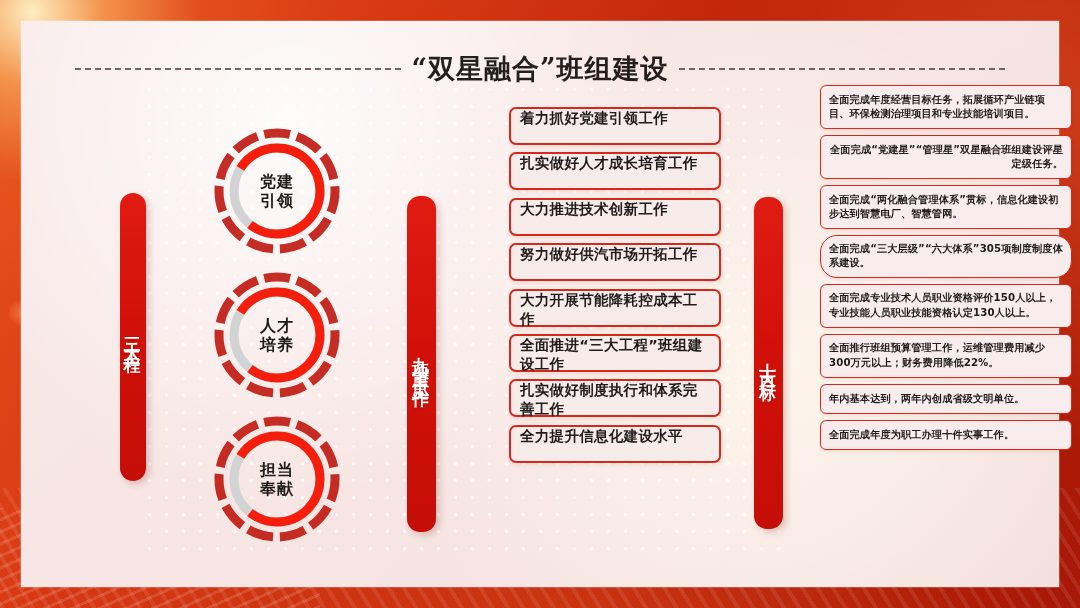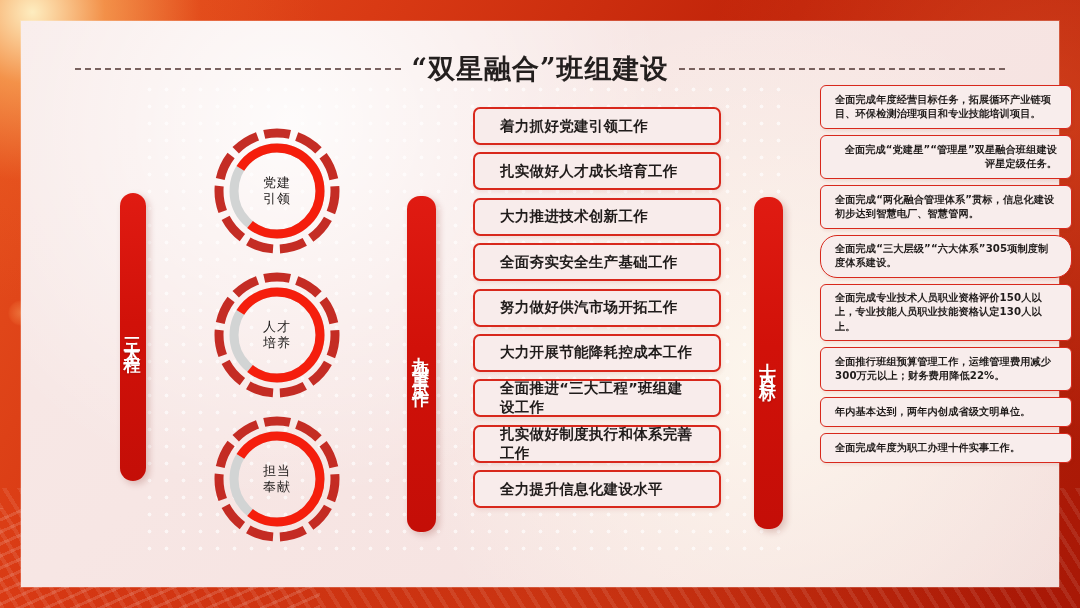--- a/index.html
+++ b/index.html
@@ -80,40 +80,41 @@
   #bar-goals    { left:733px; top:176px; width:29px; height:332px; }
 
   
   .circle { position:absolute; width:128px; height:128px; }
   .circle svg { position:absolute; inset:0; width:128px; height:128px; }
   .circle .cap {
     position:absolute; inset:0; display:flex; flex-direction:column;
     align-items:center; justify-content:center; gap:1px;
   }
   .circle .cap b {
-    display:block; font-size:13px; font-weight:400; color:#1d1a19; line-height:1.12; letter-spacing:1px;
+    display:block; font-size:16px; font-weight:700; color:#1d1a19; line-height:1.12; letter-spacing:1px;
   }
   #circle-party  { left:192px; top:106px; }
   #circle-talent { left:192px; top:250px; }
   #circle-duty   { left:192px; top:394px; }
 
   
   .tasks { position:absolute; left:452px; top:86px; width:248px; }
   .task-card {
     height:38px; margin-bottom:7.4px; border:2px solid #d8281c; border-radius:7px;
-    background:#f8eceb; display:flex; align-items:center; padding:0 25px;
+    background:#f8eceb; display:flex; padding:0 9px;
     box-shadow:1px 2px 4px rgba(150,40,25,.10);
+    margin-left:36px;
   }
   .task-card span { font-size:14.5px; font-weight:700; color:#201c1b; letter-spacing:.3px; }
 
   
   .goals { position:absolute; left:799px; top:64px; width:252px; }
   .goal-card {
     border:1.6px solid #d8281c; border-radius:6px; background:#f8edec;
-    margin-bottom:6px; padding:6px 14px; display:flex; align-items:center; min-height:30px;
+    margin-bottom:6px; padding:6px 8px; display:flex; align-items:center; min-height:30px;
     box-shadow:1px 1.5px 3px rgba(150,40,25,.09);
   }
   .goal-card span { font-size:10.2px; font-weight:700; color:#201c1b; line-height:1.42; letter-spacing:.1px; }
   .goal-card.g1{min-height:44px;} .goal-card.g2{min-height:44px;text-align:right;} .goal-card.g3{min-height:30px;}
   .goal-card.g4{min-height:58px;} .goal-card.g5{min-height:44px;} .goal-card.g6{min-height:30px;border-radius:17px;}
   .goal-card.g7{min-height:44px;} .goal-card.g8{min-height:44px;} .goal-card.g9{min-height:30px;}
   .goal-card.g10{min-height:30px;}
 </style>
 </head>
 <body>
@@ -190,23 +191,20 @@
     <div class="task-card">
         <span>着力抓好党建引领工作</span>
       </div>
     <div class="task-card">
         <span>扎实做好人才成长培育工作</span>
       </div>
     <div class="task-card">
         <span>大力推进技术创新工作</span>
       </div>
     <div class="task-card">
-        <span>全面夯实安全生产基础工作</span>
-      </div>
-    <div class="task-card">
         <span>努力做好供汽市场开拓工作</span>
       </div>
     <div class="task-card">
         <span>大力开展节能降耗控成本工作</span>
       </div>
     <div class="task-card">
         <span>全面推进“三大工程”班组建设工作</span>
       </div>
     <div class="task-card">
         <span>扎实做好制度执行和体系完善工作</span>

